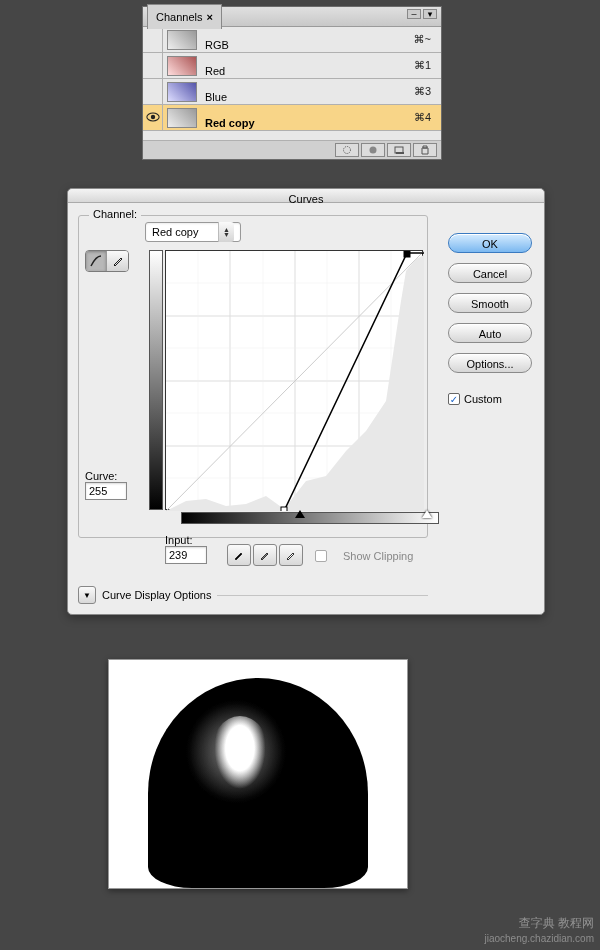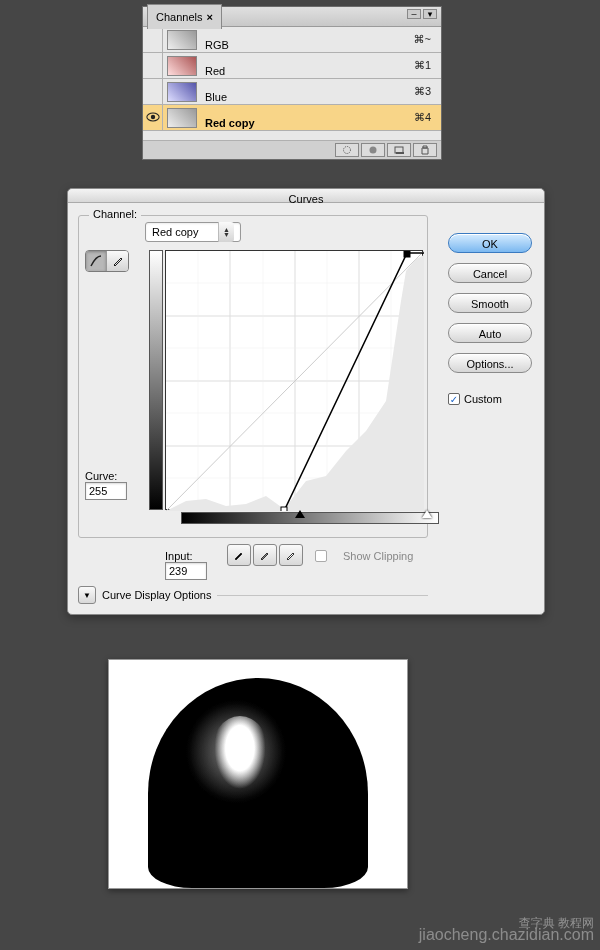--- a/index.html
+++ b/index.html
@@ -68,21 +68,21 @@
   .aqua-btn { height: 20px; border-radius: 10px; text-align: center; line-height: 20px; background: linear-gradient(#fdfdfd,#d6d6d6); border: 1px solid #8a8a8a; box-shadow: inset 0 1px 0 #fff; cursor:pointer; }
   .aqua-btn.default { background: linear-gradient(#d6ecff,#7bb8f0); border: 1px solid #3a7ac0; color: #000; }
   .preview-row { display: flex; align-items: center; gap: 4px; margin-top: 10px; }
   .preview-row .cb { width: 12px; height: 12px; border: 1px solid #666; border-radius: 2px; background: #fff; display:flex; align-items:center; justify-content:center; color:#1a63c8; font-size:10px; }
 
   
   .preview-image { position: absolute; top: 659px; left: 108px; width: 300px; height: 230px; background: #fff; border: 1px solid #999; box-shadow: 0 2px 6px rgba(0,0,0,0.4); display:flex; align-items:flex-end; justify-content:center; overflow:hidden; }
   .silhouette { width: 220px; height: 210px; background: radial-gradient(ellipse at 40% 35%, #888 0%, #333 25%, #000 55%) , #000; border-radius: 50% 50% 20% 20% / 55% 55% 10% 10%; position: relative; filter: contrast(1.6); }
   .silhouette::before { content:""; position:absolute; left:28%; top:18%; width:60px; height:80px; background: radial-gradient(ellipse at 50% 40%, #fff 0%, #ddd 30%, transparent 60%); border-radius:50%; }
   
-  .watermark { position: absolute; right: 6px; bottom: 6px; color: #bbb; opacity: 0.6; font-size: 16px; text-align: center; }
+  .watermark { position: absolute; right: 6px; bottom: 6px; color: #bbb; opacity: 0.6; font-size: 10px; text-align: center; }
   .watermark2 { position: absolute; right: 6px; bottom: 18px; color: #ddd; opacity: 0.5; font-size: 12px; }
 </style>
 </head>
 <body>
 
 <div class="channels-panel">
   <div class="channels-header">
     <div class="channels-tab">
       <span>Channels</span>
       <span class="close">×</span>
@@ -211,21 +211,21 @@
       </div>
       <div class="x-gradient" style="position:absolute; left:86px; top:294px;">
         <div class="slider-arrow-black"></div>
         <div class="slider-arrow-white"></div>
       </div>
 
       <div class="io-block output" style="left:6px; top:254px;">
         <div>Curve:</div>
         <input class="num-input" value="255" style="">
       </div>
-      <div class="io-block input" style="left:86px; top:318px;margin-top:16px;">
+      <div class="io-block input" style="left:86px; top:318px;">
         <div>Input:</div>
         <input class="num-input" value="239" style="">
       </div>
       <div class="eyedroppers" style="left:148px; top:328px;">
         <div class="eyedrop-btn">
             <svg width="14" height="14">
               <path d="M3 11 L9 5 L10 6 L4 12z" fill="#000" stroke="#333"></path>
             </svg>
           </div>
         <div class="eyedrop-btn">

